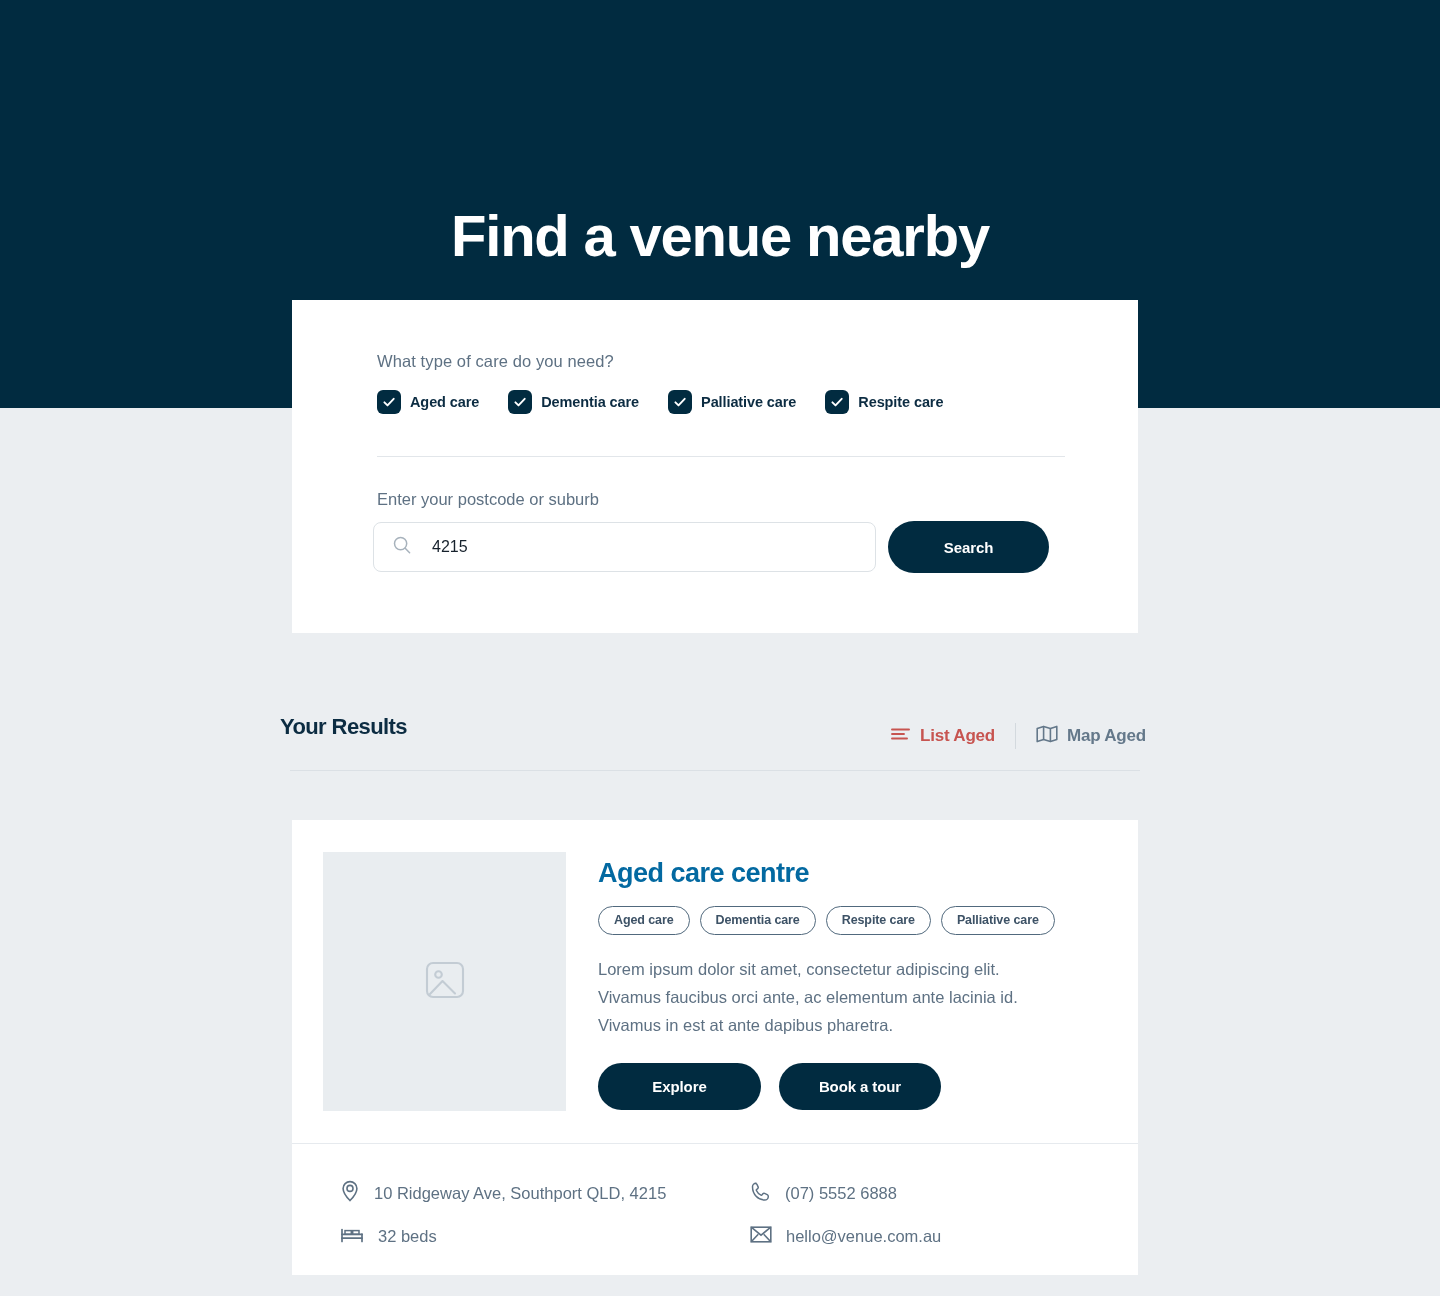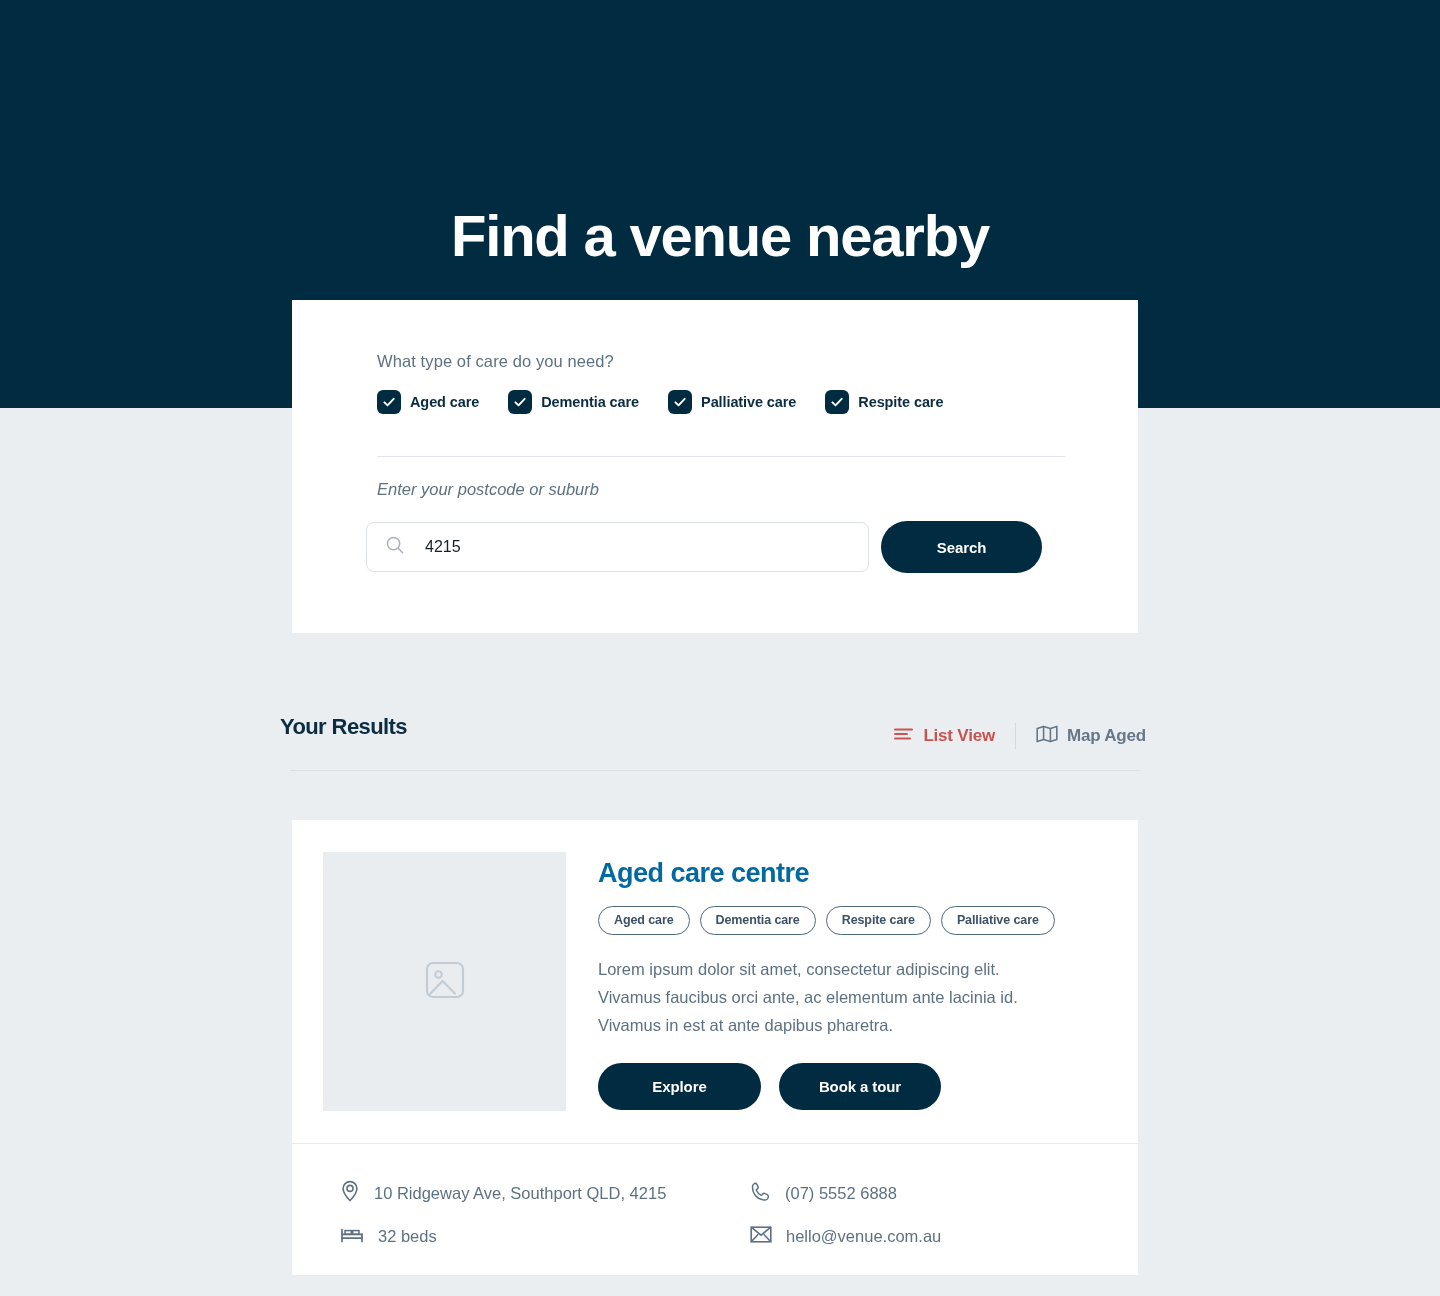--- a/index.html
+++ b/index.html
@@ -79,28 +79,27 @@
     white-space: nowrap;
   }
   .panel-divider {
     position: absolute;
     left: 85px; top: 156px;
     width: 688px; height: 1px;
     background: #e2e6ea;
   }
   .postcode-label {
     position: absolute;
-    left: 85px; top: 180px;
+    left: 85px; top: 190px;
     color: #5e7183;
     font-size: 16.5px;
-    font-style: italic;
   }
   .search-row {
     position: absolute;
-    left: 74px; top: 221px;
+    left: 81px; top: 221px;
     display: flex;
     align-items: center;
     gap: 12px;
   }
   .search-input-wrap {
     position: relative;
     width: 503px; height: 50px;
     border: 1px solid #dde2e6;
     border-radius: 8px;
     background: #ffffff;
@@ -353,21 +352,21 @@
     <div class="results-title">Your Results</div>
     <div class="view-toggles">
       <div class="view-toggle list">
         <span>
           <svg width="20" height="14" viewBox="0 0 20 14">
             <line x1="1" y1="2.5" x2="18" y2="2.5" stroke="#c75450" stroke-width="1.9" stroke-linecap="round"></line>
             <line x1="1" y1="7" x2="13" y2="7" stroke="#c75450" stroke-width="1.9" stroke-linecap="round"></line>
             <line x1="1" y1="11.5" x2="16" y2="11.5" stroke="#c75450" stroke-width="1.9" stroke-linecap="round"></line>
           </svg>
         </span>
-        <span class="view-toggle-label">List View</span>
+        <span class="view-toggle-label">List Aged</span>
       </div>
       <div class="toggle-sep"></div>
       <div class="view-toggle map">
         <span>
           <svg width="22" height="18" viewBox="0 0 22 18">
             <path d="M1.2 3.6 L7.6 1.4 L14.4 3.6 L20.8 1.4 L20.8 14.4 L14.4 16.6 L7.6 14.4 L1.2 16.6 Z" fill="none" stroke="#64788a" stroke-width="1.6" stroke-linejoin="round"></path>
             <line x1="7.6" y1="1.4" x2="7.6" y2="14.4" stroke="#64788a" stroke-width="1.6"></line>
             <line x1="14.4" y1="3.6" x2="14.4" y2="16.6" stroke="#64788a" stroke-width="1.6"></line>
           </svg>
         </span>

